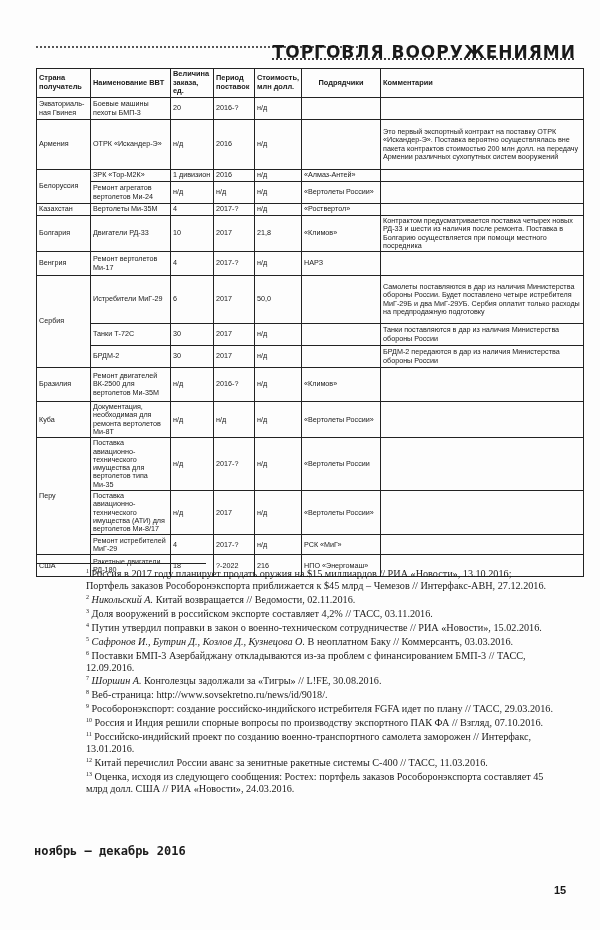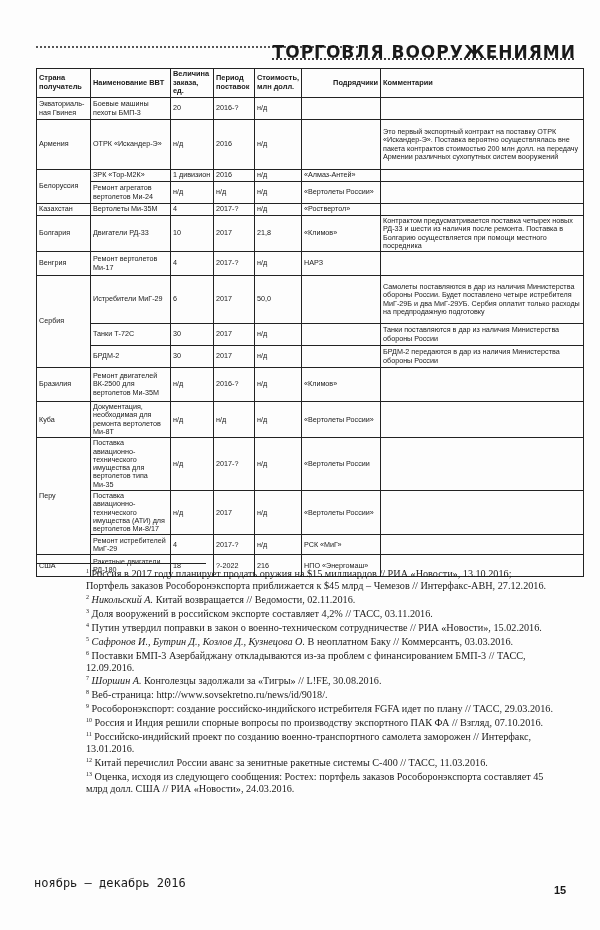--- a/index.html
+++ b/index.html
@@ -3,27 +3,27 @@
 <meta charset="utf-8">
 <style>
   html, body { margin:0; padding:0; }
   body { width:600px; height:930px; background:#fdfdfd; position:relative; overflow:hidden; font-family:"Liberation Sans", sans-serif; color:#1a1a1a; }
   .header { position:absolute; left:36px; top:30px; width:540px; height:22px; }
   .header .dots { position:absolute; left:0; right:210px; bottom:4px; border-bottom:2px dotted #555; }
   .header .title { position:absolute; right:0; top:12px; font-family:"DejaVu Sans", sans-serif; font-weight:bold; font-size:17px; letter-spacing:1px; text-decoration:underline; text-decoration-style:dotted; }
   table.arms { position:absolute; left:36px; top:68px; width:548px; border-collapse:collapse; font-family:"Liberation Sans Narrow","Liberation Sans", sans-serif; font-size:7.2px; line-height:1.15; }
   table.arms td, table.arms th { border:1.2px solid #222; padding:1px 2px; vertical-align:middle; text-align:left; }
   table.arms th { font-weight:bold; font-size:7.4px; height:26px; }
-  table.arms th.c { text-align:right; }
+  table.arms th.c { text-align:center; }
   .w-country{width:49px}.w-name{width:75px}.w-qty{width:38px}.w-period{width:36px}.w-cost{width:42px}.w-contr{width:74px}
   .footrule { position:absolute; left:36px; top:563px; width:170px; border-top:1px solid #222; }
   .notes { position:absolute; left:86px; top:566px; width:470px; font-family:"Liberation Serif", serif; font-size:10.2px; line-height:11.6px; }
   .note sup { font-size:6px; }
   .note i { }
-  .footer-left { position:absolute; left:34px; top:876px; font-family:"DejaVu Sans Mono", monospace; font-weight:normal; font-size:12px; }
+  .footer-left { position:absolute; left:34px; top:844px; font-family:"DejaVu Sans Mono", monospace; font-weight:bold; font-size:12px; }
   .footer-right { position:absolute; left:554px; top:884px; font-family:Liberation Sans, sans-serif; font-weight:bold; font-size:11px; }
 </style>
 </head>
 <body>
 
 <div class="header">
   <div class="dots"></div>
   <div class="title">ТОРГОВЛЯ ВООРУЖЕНИЯМИ</div>
 </div>
 

